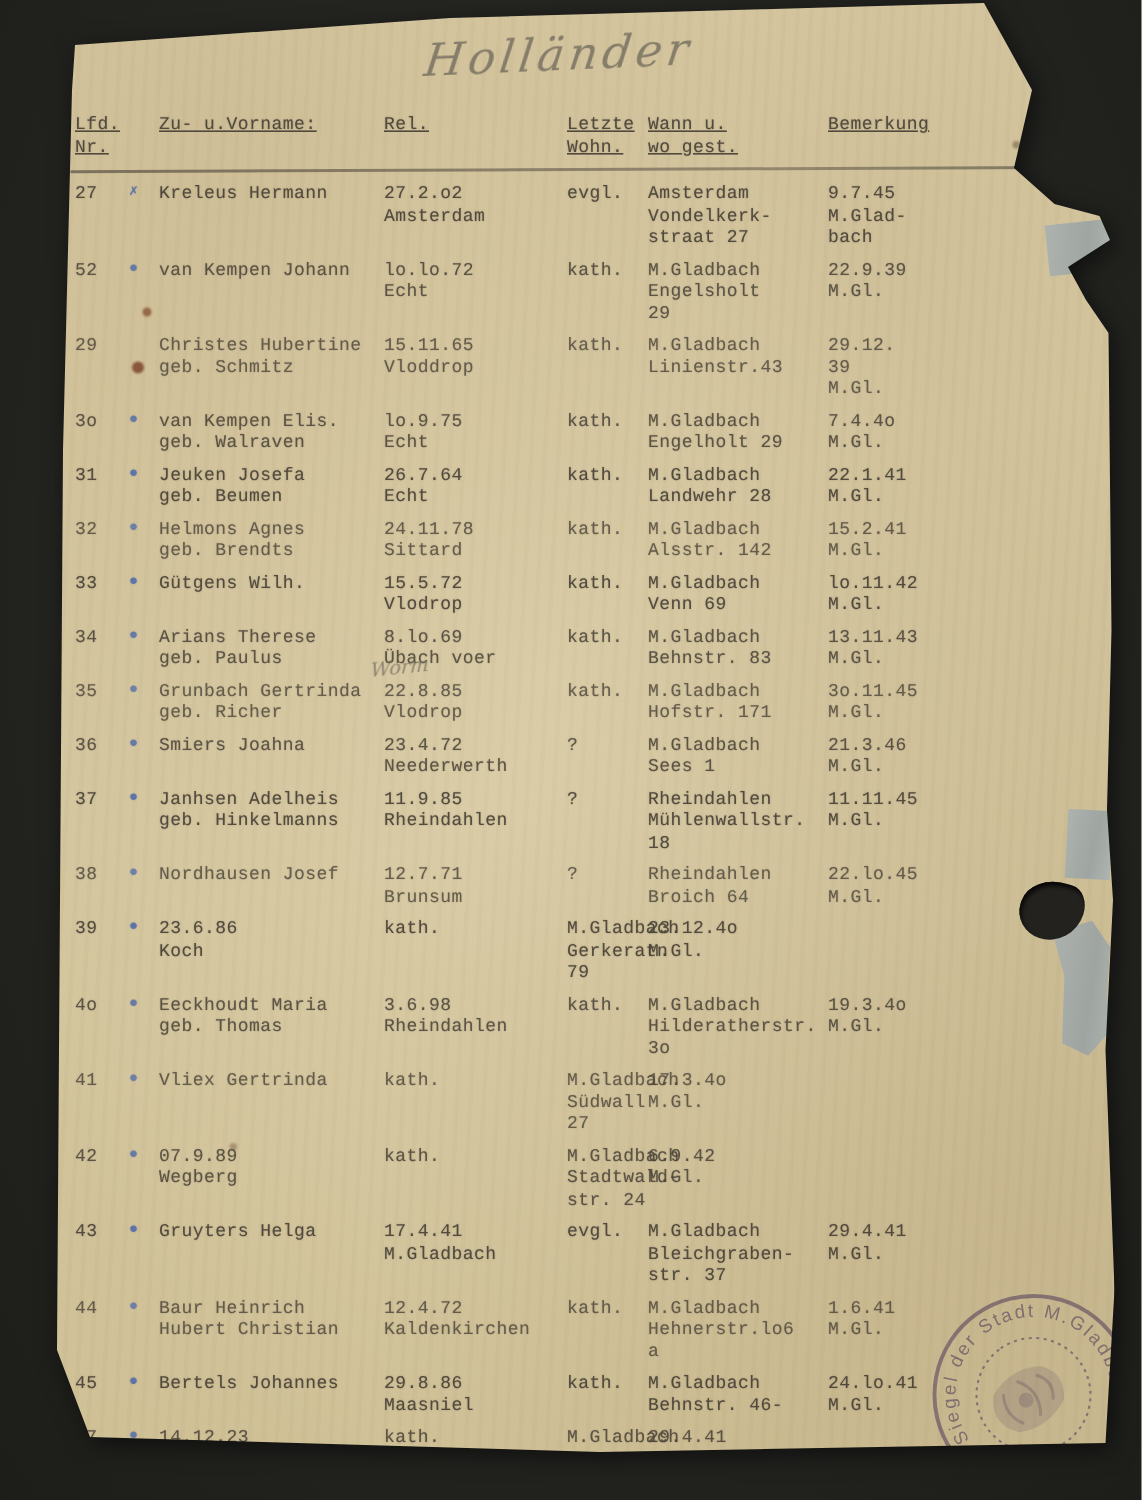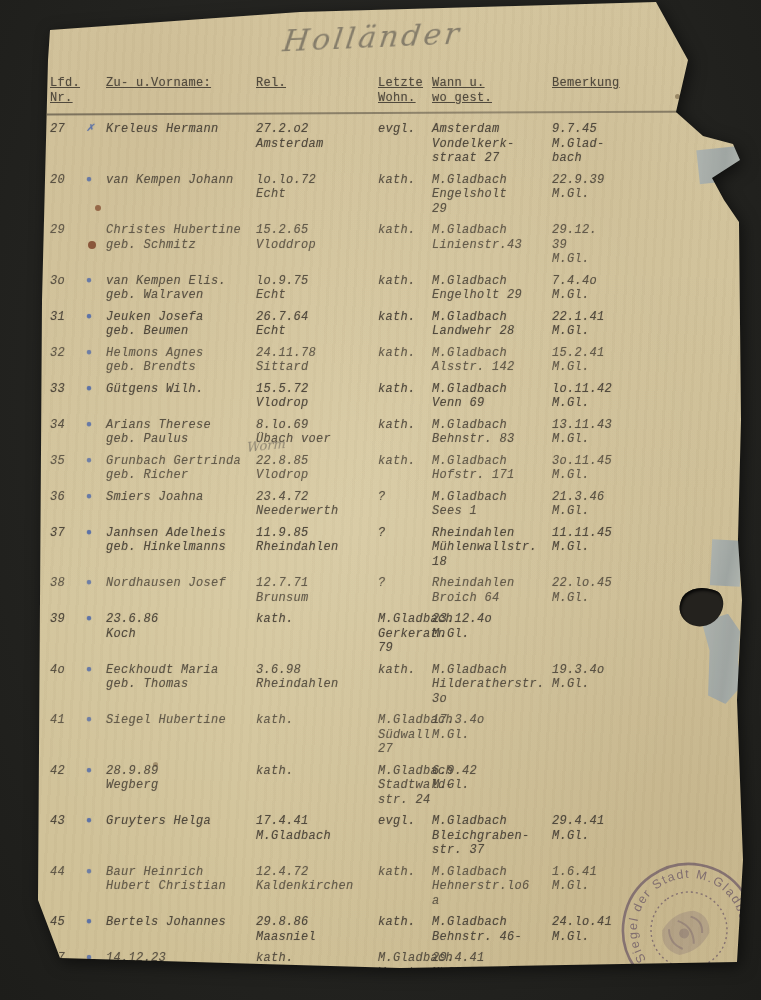--- a/index.html
+++ b/index.html
@@ -62,21 +62,21 @@
   .typed{font-family:"Liberation Mono", monospace;font-size:12px;line-height:14.5px;
     color:rgba(72,65,54,.9);letter-spacing:.3px;
     text-shadow:0 0 1px rgba(95,86,72,.5);white-space:pre-line;}
   .thead{position:absolute;left:0;top:74px;width:100%;text-decoration:underline;}
   .hrule{position:absolute;left:12px;top:110px;width:678px;height:2px;
     background:linear-gradient(90deg,rgba(95,87,72,.75),rgba(95,87,72,.55) 70%,rgba(95,87,72,.7));
     transform:rotate(-.25deg);}
   .tgrid{display:grid;grid-template-columns:36px 20px 150px 122px 54px 120px 82px 1fr;
     padding-left:15px;align-items:start;}
   .t-rows{position:absolute;left:0;top:120px;width:100%;}
-  .t-row{margin-bottom:7px;font-style:italic;}
+  .t-row{margin-bottom:7px;}
   .t-row:nth-child(2n) .cell{opacity:.92;}
   .t-row:nth-child(3n) .cell{opacity:.85;}
   .cell{min-height:14px;}
   .cell-marker{color:rgba(85,110,170,.8);font-size:10px;line-height:14.5px;
     text-shadow:0 0 1px rgba(70,95,160,.6);}
   .hc{font-weight:normal;}
 
   
   .stamp{position:absolute;left:578px;top:852px;width:152px;height:152px;
     mix-blend-mode:multiply;filter:blur(.4px);}
@@ -120,38 +120,38 @@
 Amsterdam</div>
         <div class="cell">evgl.</div>
         <div class="cell">Amsterdam
 Vondelkerk-
 straat 27</div>
         <div class="cell">9.7.45
 M.Glad-
 bach</div>
       </div>
         <div class="t-row typed tgrid">
-        <div class="cell">20</div>
+        <div class="cell">52</div>
         <div class="cell cell-marker">●</div>
         <div class="cell">van Kempen Johann</div>
         <div class="cell">lo.lo.72
 Echt</div>
         <div class="cell">kath.</div>
         <div class="cell">M.Gladbach
 Engelsholt
 29</div>
         <div class="cell">22.9.39
 M.Gl.</div>
       </div>
         <div class="t-row typed tgrid">
         <div class="cell">29</div>
         <div class="cell cell-marker"></div>
         <div class="cell">Christes Hubertine
 geb. Schmitz</div>
-        <div class="cell">15.2.65
+        <div class="cell">15.11.65
 Vloddrop</div>
         <div class="cell">kath.</div>
         <div class="cell">M.Gladbach
 Linienstr.43</div>
         <div class="cell">29.12.
 39
 M.Gl.</div>
       </div>
         <div class="t-row typed tgrid">
         <div class="cell">3o</div>
@@ -289,31 +289,31 @@
         <div class="cell">kath.</div>
         <div class="cell">M.Gladbach
 Hilderatherstr.
 3o</div>
         <div class="cell">19.3.4o
 M.Gl.</div>
       </div>
         <div class="t-row typed tgrid">
         <div class="cell">41</div>
         <div class="cell cell-marker">●</div>
-        <div class="cell">Siegel Hubertine</div>
+        <div class="cell">Vliex Gertrinda</div>
         <div class="cell">kath.</div>
         <div class="cell">M.Gladbach
 Südwall 27</div>
         <div class="cell">17.3.4o
 M.Gl.</div>
       </div>
         <div class="t-row typed tgrid">
         <div class="cell">42</div>
         <div class="cell cell-marker">●</div>
-        <div class="cell">28.9.89
+        <div class="cell">07.9.89
 Wegberg</div>
         <div class="cell">kath.</div>
         <div class="cell">M.Gladbach
 Stadtwald-
 str. 24</div>
         <div class="cell">6.9.42
 M.Gl.</div>
       </div>
         <div class="t-row typed tgrid">
         <div class="cell">43</div>

